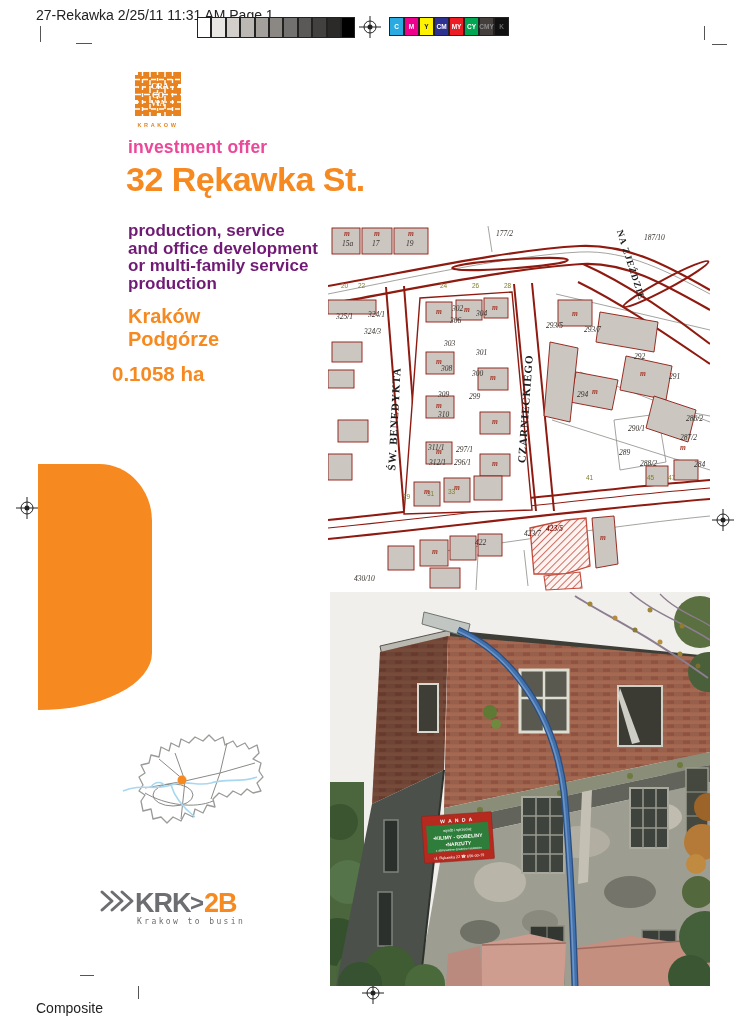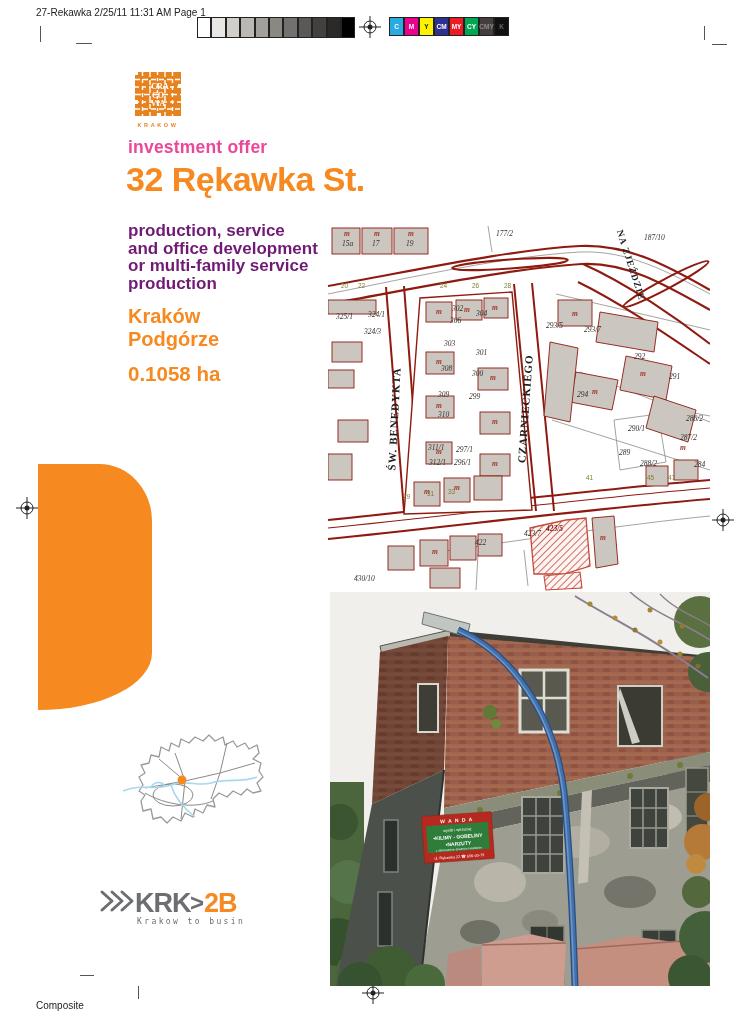--- a/index.html
+++ b/index.html
@@ -1,19 +1,19 @@
 <!DOCTYPE html>
 <html><head>
 <meta charset="utf-8">
 <style>
   html,body{margin:0;padding:0;background:#fff;}
   #page{position:relative;width:752px;height:1024px;background:#fff;overflow:hidden;
         font-family:"Liberation Sans",sans-serif;}
   .abs{position:absolute;}
-  .slug{font-size:10px;color:#222;}
+  .slug{font-size:14px;color:#222;}
   .crop{background:#555;}
   .gsbar{display:flex;}
   .gsbar span{width:14.4px;height:21px;border:0.5px solid #222;box-sizing:border-box;}
   .cbar{display:flex;}
   .cbar span{width:15px;height:19px;border:0.5px solid #222;box-sizing:border-box;
              display:flex;align-items:center;justify-content:center;
              font:bold 6.5px "Liberation Sans",sans-serif;color:#fff;}
   .cbar span:nth-child(3){color:#222;}
   .cbar span:nth-child(7){color:#8a8a8a;}
   .cbar span:nth-child(8){color:#6a6a6a;}
@@ -127,21 +127,21 @@
   <div class="abs desc" style="left:128px;top:222px">
     <div>production, service</div>
     <div>and office development</div>
     <div>or multi-family service</div>
     <div>production</div>
   </div>
   <div class="abs city" style="left:128px;top:305px">
     <div>Kraków</div>
     <div>Podgórze</div>
   </div>
-  <div class="abs area" style="left:128px;top:362px">0.1058 ha</div>
+  <div class="abs area" style="left:112px;top:362px">0.1058 ha</div>
 
   <svg class="abs" style="left:328px;top:224px" width="382" height="367" viewBox="0 0 382 367">
     <defs>
       <pattern id="hatch" width="5" height="5" patternUnits="userSpaceOnUse" patternTransform="rotate(45)">
         <rect width="5" height="5" fill="#fdf4f2"></rect>
         <line x1="0" y1="0" x2="0" y2="5" stroke="#c24a3a" stroke-width="1.6"></line>
       </pattern>
     </defs>
     <rect width="382" height="367" fill="#ffffff"></rect>
 

